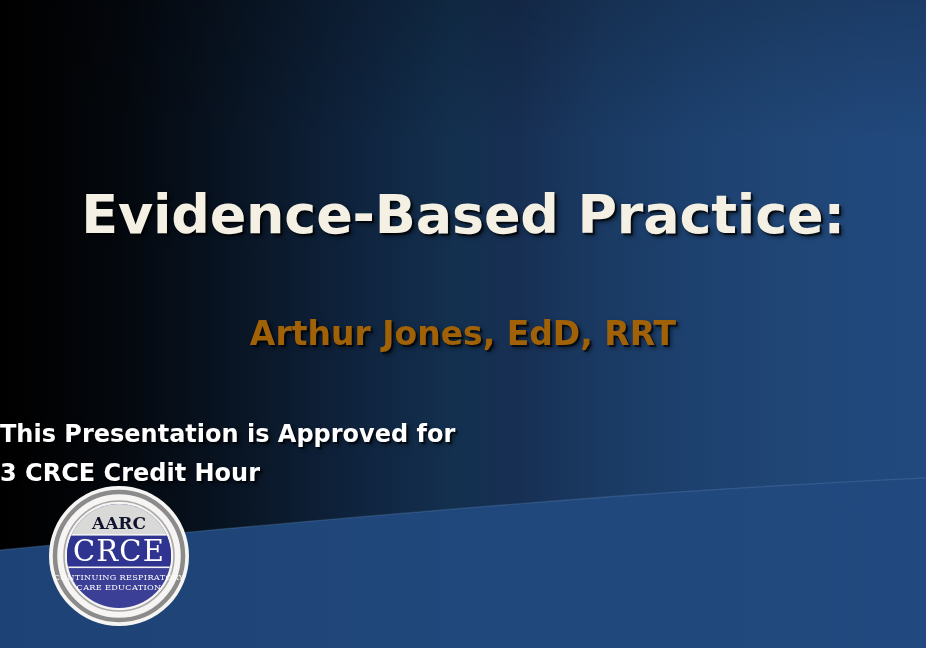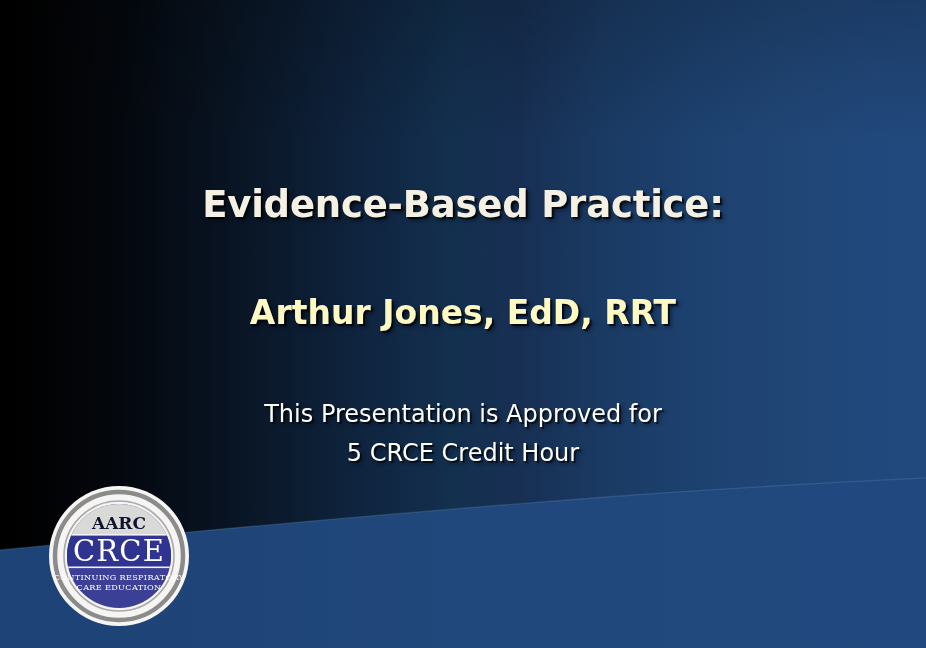--- a/index.html
+++ b/index.html
@@ -72,50 +72,49 @@
     display: flex;
     flex-direction: column;
     align-items: center;
   }
 
   .title {
     margin-top: 182px;
     width: 100%;
     text-align: center;
     color: #f4f0e4;
-    font-size: 37px;
+    font-size: 54px;
     font-weight: bold;
     line-height: 1.22;
     letter-spacing: -0.2px;
     text-shadow:
        2px 2px 0 rgba(0,0,0,0.62),
        3px 3px 4px rgba(0,0,0,0.55);
   }
   .title .line { display: block; white-space: nowrap; }
 
   .author {
     margin-top: 66px;
     width: 100%;
     text-align: center;
-    color: #fef9c3;
+    color: #a16207;
     font-size: 33px;
     font-weight: bold;
     line-height: 1.2;
     text-shadow:
        2px 2px 0 rgba(0,0,0,0.60),
        3px 3px 4px rgba(0,0,0,0.50);
   }
 
   .credit {
     margin-top: 62px;
     width: 100%;
-    text-align: center;
     color: #ffffff;
     font-size: 24px;
-    font-weight: normal;
+    font-weight: bold;
     line-height: 1.62;
     text-shadow:
        2px 2px 0 rgba(0,0,0,0.58),
        3px 3px 4px rgba(0,0,0,0.48);
   }
   .credit .line { display: block; }
 
   
   .logo {
     position: absolute;
@@ -152,21 +151,21 @@
   <div class="content">
 
     <div class="title">
       <span class="line">Evidence-Based Practice:</span>
     </div>
 
     <div class="author">Arthur Jones, EdD, RRT</div>
 
     <div class="credit">
       <span class="line">This Presentation is Approved for</span>
-      <span class="line">5 CRCE Credit Hour</span>
+      <span class="line">3 CRCE Credit Hour</span>
     </div>
 
   </div>
 
   <div class="logo">
     <svg viewBox="0 0 142 142" aria-hidden="true">
       <defs>
         <clipPath id="discClip">
           <circle cx="71" cy="71" r="52"></circle>
         </clipPath>

